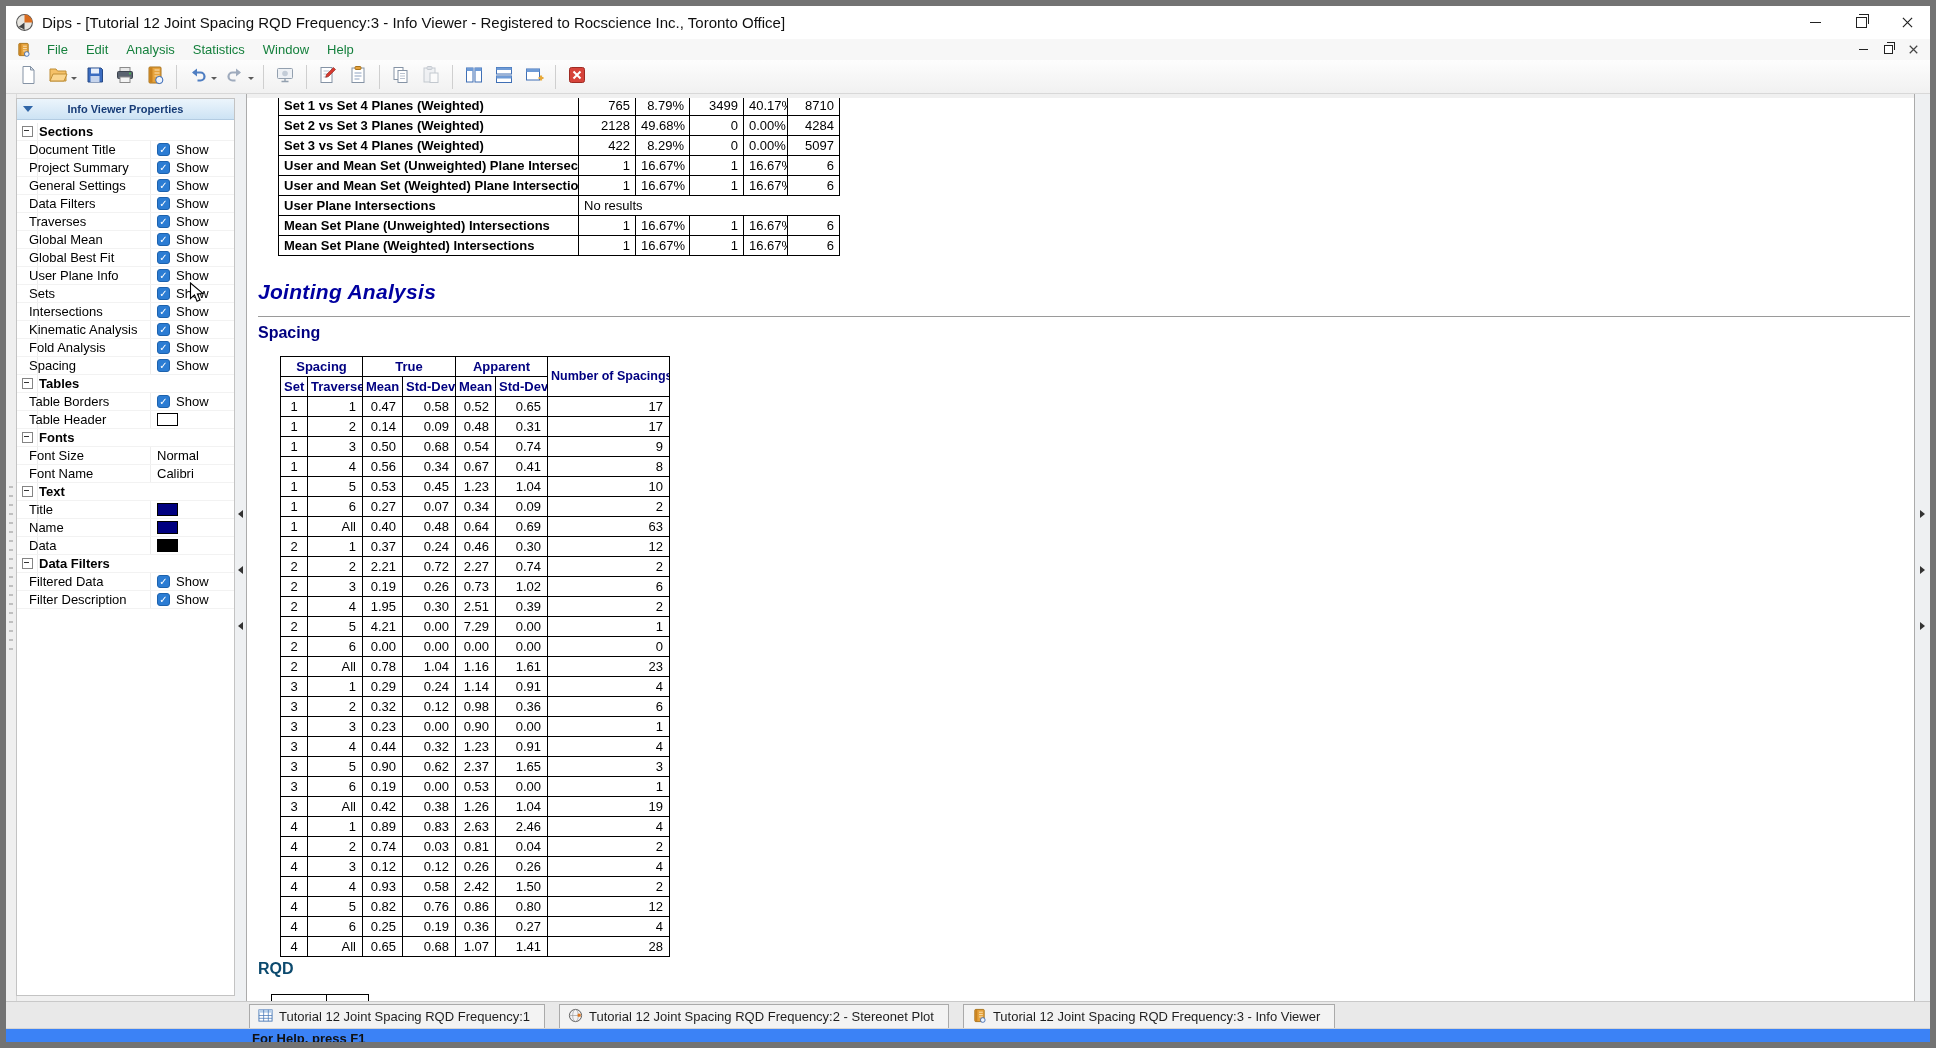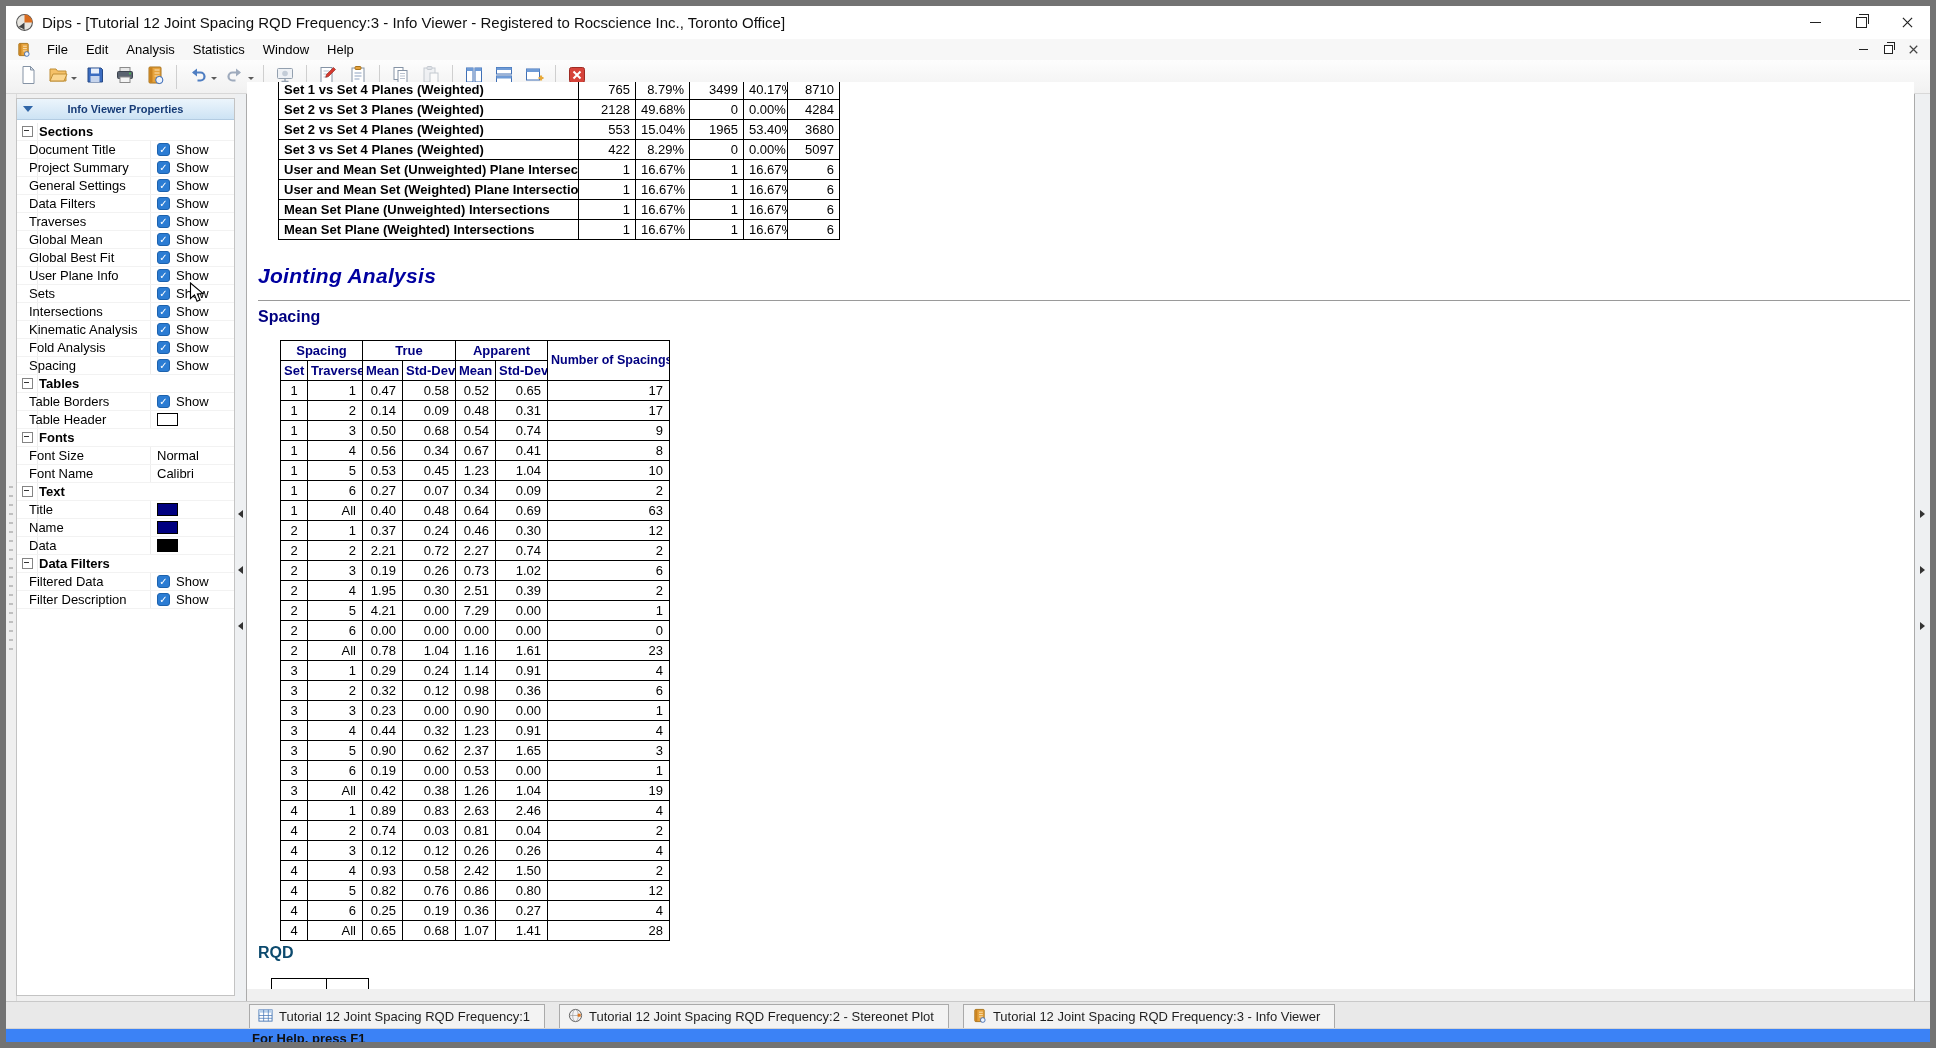--- a/index.html
+++ b/index.html
@@ -13,21 +13,21 @@
   .title-text{margin-left:8px;font-size:15px;color:#101010;white-space:nowrap;}
   .win-controls{margin-left:auto;display:flex;height:100%;}
   .win-btn{width:46px;height:100%;display:flex;align-items:center;justify-content:center;}
   .glyph-min{width:11px;height:1px;background:#222;}
   .glyph-restore{width:9px;height:9px;border:1px solid #222;position:relative;background:#fff;}
   .glyph-restore div{position:absolute;left:2px;top:-4px;width:9px;height:9px;border:1px solid #222;border-left:none;border-bottom:none;}
   
   .menubar{position:absolute;left:0;top:33px;right:0;height:21px;background:#f7f7f7;
     display:flex;align-items:center;font-size:13px;border-bottom:1px solid #eaeaea;}
   .mdi-icon{width:15px;height:15px;margin:0 7px 0 10px;flex:0 0 auto;}
-  .menu-item{padding:0 9px;height:100%;display:flex;align-items:center;color:#000000;}
+  .menu-item{padding:0 9px;height:100%;display:flex;align-items:center;color:#15803d;}
   .mdi-controls{margin-left:auto;margin-right:12px;display:flex;gap:16px;align-items:center;}
   .mdi-controls .glyph-min{width:9px;}
   .mdi-controls .glyph-restore{width:7px;height:7px;}
   .mdi-controls .glyph-restore div{width:7px;height:7px;left:2px;top:-4px;}
   .glyph-x{width:11px;height:11px;}
   
   .toolbar{position:absolute;left:0;top:54px;right:0;height:34px;
     background:linear-gradient(#fdfdfd,#f1f1f1);border-bottom:1px solid #d8d8d8;
     display:flex;align-items:center;padding-left:7px;box-sizing:border-box;}
   .tool-btn{width:26px;height:26px;margin:0 2px;display:flex;align-items:center;justify-content:center;border-radius:2px;}
@@ -58,21 +58,21 @@
     font-size:10px;line-height:12px;text-align:center;margin-right:6px;flex:0 0 auto;box-sizing:border-box;}
   .swatch{width:19px;height:11px;border:1px solid #000;flex:0 0 auto;}
   
   .splitter{position:absolute;left:229px;top:88px;width:12px;height:907px;background:#eef0f2;
     border-right:1px solid #ababab;box-sizing:border-box;}
   .right-splitter{position:absolute;right:0;top:88px;width:16px;height:907px;background:#eef0f2;
     border-left:1px solid #ababab;box-sizing:border-box;}
   .arr-left{position:absolute;left:3px;width:0;height:0;border:4px solid transparent;border-right:5px solid #333;border-left:none;}
   .arr-right{position:absolute;left:5px;width:0;height:0;border:4px solid transparent;border-left:5px solid #333;border-right:none;}
   
-  .content{position:absolute;left:241px;top:76px;right:16px;height:907px;background:#ffffff;overflow:hidden;}
+  .content{position:absolute;left:241px;top:92px;right:16px;height:907px;background:#ffffff;overflow:hidden;}
   table{border-collapse:collapse;}
   .itable{position:absolute;left:31px;top:-3px;font-size:13px;table-layout:fixed;width:561px;}
   .itable td{border:1px solid #000;height:19px;line-height:19px;padding:0 5px;white-space:nowrap;overflow:hidden;color:#000;}
   .itable td.lbl{font-weight:bold;}
   .itable td.num{text-align:right;}
   .itable td.note{border-right:none;}
   .h-ja{position:absolute;left:11px;top:182px;font-size:21px;font-style:italic;font-weight:bold;color:#0000a0;letter-spacing:.3px;}
   .rule{position:absolute;left:11px;top:218px;width:1652px;height:1px;background:#9a9a9a;}
   .h-spacing{position:absolute;left:11px;top:226px;font-size:16px;font-weight:bold;color:#000080;}
   .stable{position:absolute;left:33px;top:258px;font-size:13px;table-layout:fixed;width:389px;}
@@ -494,28 +494,20 @@
           </tr>
           <tr>
             <td class="lbl">Set 2 vs Set 3 Planes (Weighted)</td>
             <td class="num">2128</td>
             <td class="num">49.68%</td>
             <td class="num">0</td>
             <td class="num">0.00%</td>
             <td class="num">4284</td>
           </tr>
           <tr>
-            <td class="lbl">Set 2 vs Set 4 Planes (Weighted)</td>
-            <td class="num">553</td>
-            <td class="num">15.04%</td>
-            <td class="num">1965</td>
-            <td class="num">53.40%</td>
-            <td class="num">3680</td>
-          </tr>
-          <tr>
             <td class="lbl">Set 3 vs Set 4 Planes (Weighted)</td>
             <td class="num">422</td>
             <td class="num">8.29%</td>
             <td class="num">0</td>
             <td class="num">0.00%</td>
             <td class="num">5097</td>
           </tr>
           <tr>
             <td class="lbl">User and Mean Set (Unweighted) Plane Intersections</td>
             <td class="num">1</td>
@@ -524,20 +516,24 @@
             <td class="num">16.67%</td>
             <td class="num">6</td>
           </tr>
           <tr>
             <td class="lbl">User and Mean Set (Weighted) Plane Intersections</td>
             <td class="num">1</td>
             <td class="num">16.67%</td>
             <td class="num">1</td>
             <td class="num">16.67%</td>
             <td class="num">6</td>
+          </tr>
+          <tr>
+            <td class="lbl">User Plane Intersections</td>
+            <td class="note" colspan="5">No results</td>
           </tr>
           <tr>
             <td class="lbl">Mean Set Plane (Unweighted) Intersections</td>
             <td class="num">1</td>
             <td class="num">16.67%</td>
             <td class="num">1</td>
             <td class="num">16.67%</td>
             <td class="num">6</td>
           </tr>
           <tr>

